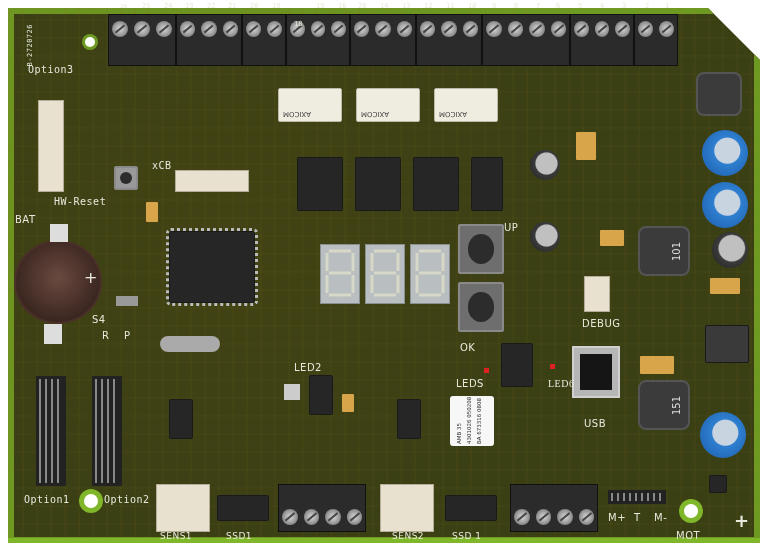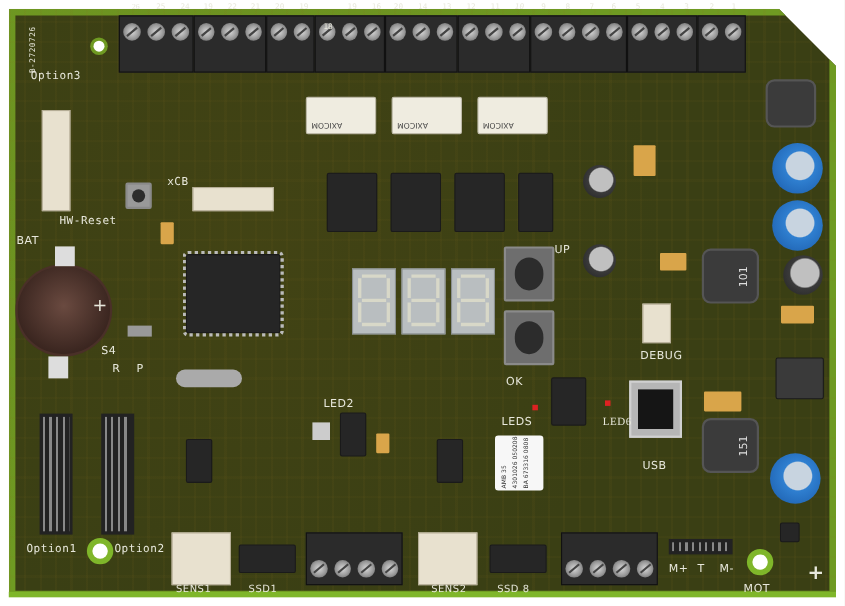--- a/index.html
+++ b/index.html
@@ -242,21 +242,21 @@
 <span class="silk sans" style="left:226px;top:531px;font-size:9px;">SSD1</span>
 <div class="term-block" style="left:278px;top:484px;width:88px;height:48px;">
   <div class="screw" style="margin-top:24px;"></div>
     <div class="screw" style="margin-top:24px;"></div>
     <div class="screw" style="margin-top:24px;"></div>
     <div class="screw" style="margin-top:24px;"></div>
 </div>
 <div class="header-conn" style="left:380px;top:484px;width:52px;height:46px;"></div>
 <span class="silk sans" style="left:392px;top:531px;font-size:9px;">SENS2</span>
 <div class="chip" style="left:446px;top:496px;width:50px;height:24px;"></div>
-<span class="silk sans" style="left:452px;top:531px;font-size:9px;">SSD 8</span>
+<span class="silk sans" style="left:452px;top:531px;font-size:9px;">SSD 1</span>
 <div class="term-block" style="left:510px;top:484px;width:88px;height:48px;">
   <div class="screw" style="margin-top:24px;"></div>
     <div class="screw" style="margin-top:24px;"></div>
     <div class="screw" style="margin-top:24px;"></div>
     <div class="screw" style="margin-top:24px;"></div>
 </div>
 
 <div class="pinhdr" style="left:608px;top:490px;width:58px;height:14px;"></div>
 <span class="silk sans" style="left:608px;top:512px;">M+</span>
 <span class="silk sans" style="left:634px;top:512px;">T</span>

